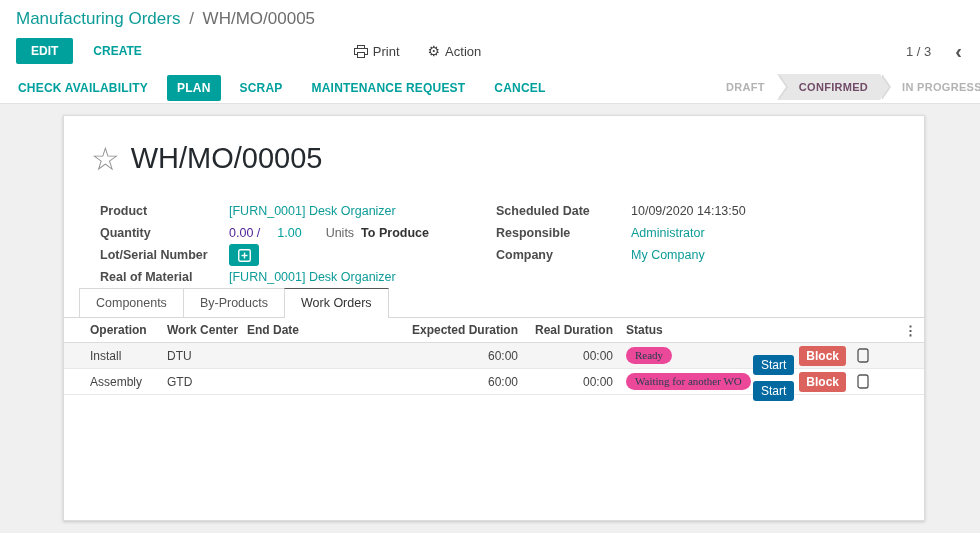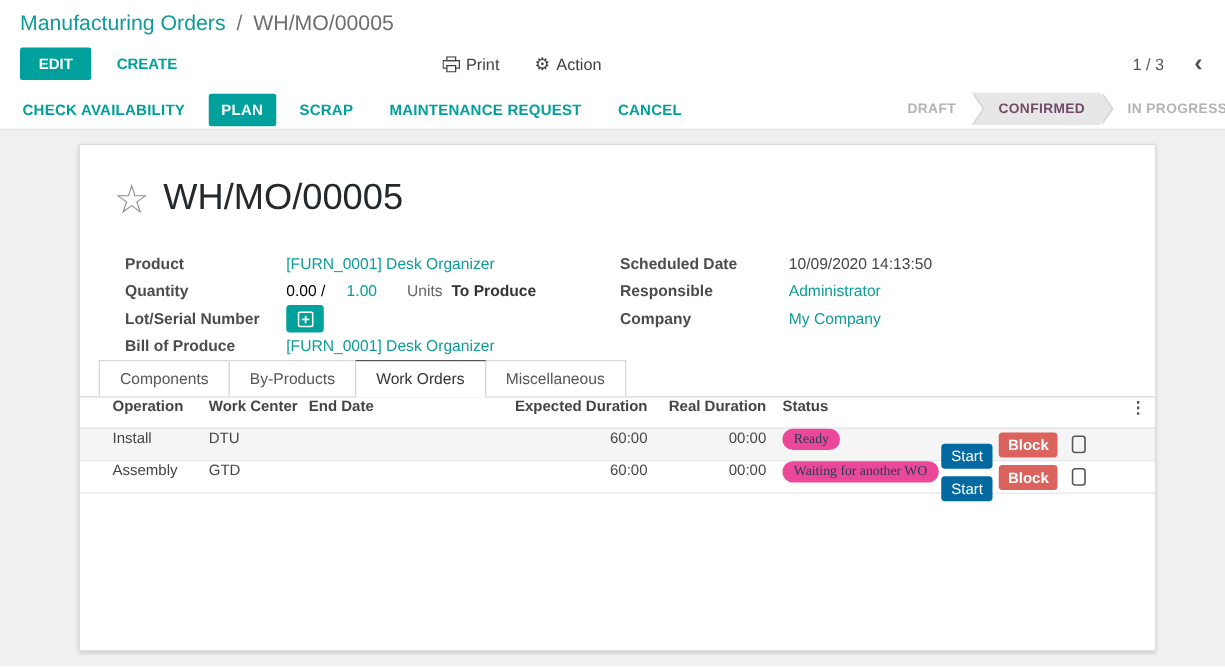--- a/index.html
+++ b/index.html
@@ -57,37 +57,37 @@
   .star-glyph { font-size: 32px; color: #8f8f8f; line-height: 30px; cursor: pointer; }
   .sheet-title { font-size: 29px; font-weight: 500; color: #24292e; }
 
   .fields { display: flex; margin: 25px 0 0 36px; font-size: 12.5px; }
   .field-col-left { width: 396px; }
   .field-row { display: flex; align-items: center; min-height: 22px; }
   .field-label { font-weight: bold; color: #4c4c4c; }
   .field-col-left .field-label { width: 129px; flex: 0 0 129px; }
   .field-col-right .field-label { width: 135px; flex: 0 0 135px; }
   .link { color: #0e9c98; cursor: pointer; }
-  .qty-produced { color: #000000; }
+  .qty-produced { color: #4c1d95; }
   .qty-target { color: #00a09d; margin-left: 17px; }
   .qty-units { color: #666; margin-left: 24px; }
   .qty-suffix { color: #333; font-weight: bold; margin-left: 7px; }
   .plain-value { color: #444; }
   .lot-btn { width: 30px; height: 22px; background: #00a09d; border: none; border-radius: 3px;
              display: flex; align-items: center; justify-content: center; cursor: pointer; }
 
   
   .tab-bar { display: flex; padding-left: 15px; border-bottom: 1px solid #d8d8d8; }
   .tab { padding: 7px 16px 7px 16px; font-size: 12.5px; color: #555; background: #fff;
          border: 1px solid #d8d8d8; border-bottom: none; margin-right: -1px; cursor: pointer; position: relative; }
   .tab.active { color: #333; border-top: 1px solid #555; margin-bottom: -1px; padding-bottom: 8px; z-index: 2; }
 
   
   .wo-table { width: 100%; font-size: 12px; }
-  .wo-row { display: flex; height: 26px; padding-left: 26px; border-bottom: 1px solid #e8e8e8; }
+  .wo-row { display: flex; align-items: center; height: 26px; padding-left: 26px; border-bottom: 1px solid #e8e8e8; }
   .wo-header { font-weight: bold; color: #454545; height: 25px; border-bottom: 1px solid #dcdcdc; }
   .wo-row.striped { background: #f5f5f5; }
   .col-op   { width: 77px; }
   .col-wc   { width: 80px; }
   .col-ed   { width: 121px; flex: 0 0 121px; }
   .col-exp  { width: 150px; text-align: right; }
   .col-real { width: 95px;  text-align: right; }
   .col-status { width: 140px; padding-left: 13px; }
   .col-actions { width: 108px; display: flex; align-items: center; gap: 5px; }
   .col-menu { flex: 1; text-align: right; padding-right: 7px; }
@@ -174,21 +174,21 @@
           <span class="field-label">Lot/Serial Number</span>
           <button class="lot-btn">
             <svg width="13" height="13" viewBox="0 0 13 13">
               <rect x="0.75" y="0.75" width="11.5" height="11.5" rx="1.5" fill="none" stroke="#fff" stroke-width="1.4"></rect>
               <line x1="6.5" y1="3.5" x2="6.5" y2="9.5" stroke="#fff" stroke-width="1.4"></line>
               <line x1="3.5" y1="6.5" x2="9.5" y2="6.5" stroke="#fff" stroke-width="1.4"></line>
             </svg>
           </button>
         </div>
         <div class="field-row">
-          <span class="field-label">Bill of Produce</span>
+          <span class="field-label">Real of Material</span>
           <span class="link">[FURN_0001] Desk Organizer</span>
         </div>
       </div>
 
       <div class="field-col-right">
         <div class="field-row">
           <span class="field-label">Scheduled Date</span>
           <span class="plain-value">10/09/2020 14:13:50</span>
         </div>
         <div class="field-row">
@@ -199,21 +199,20 @@
           <span class="field-label">Company</span>
           <span class="link">My Company</span>
         </div>
       </div>
     </div>
 
     <div class="tab-bar">
       <div class="tab">Components</div>
       <div class="tab">By-Products</div>
       <div class="tab active">Work Orders</div>
-      <div class="tab">Miscellaneous</div>
     </div>
 
     <div class="wo-table">
       <div class="wo-row wo-header">
         <span class="col-op">Operation</span>
         <span class="col-wc">Work Center</span>
         <span class="col-ed">End Date</span>
         <span class="col-exp">Expected Duration</span>
         <span class="col-real">Real Duration</span>
         <span class="col-status">Status</span>

